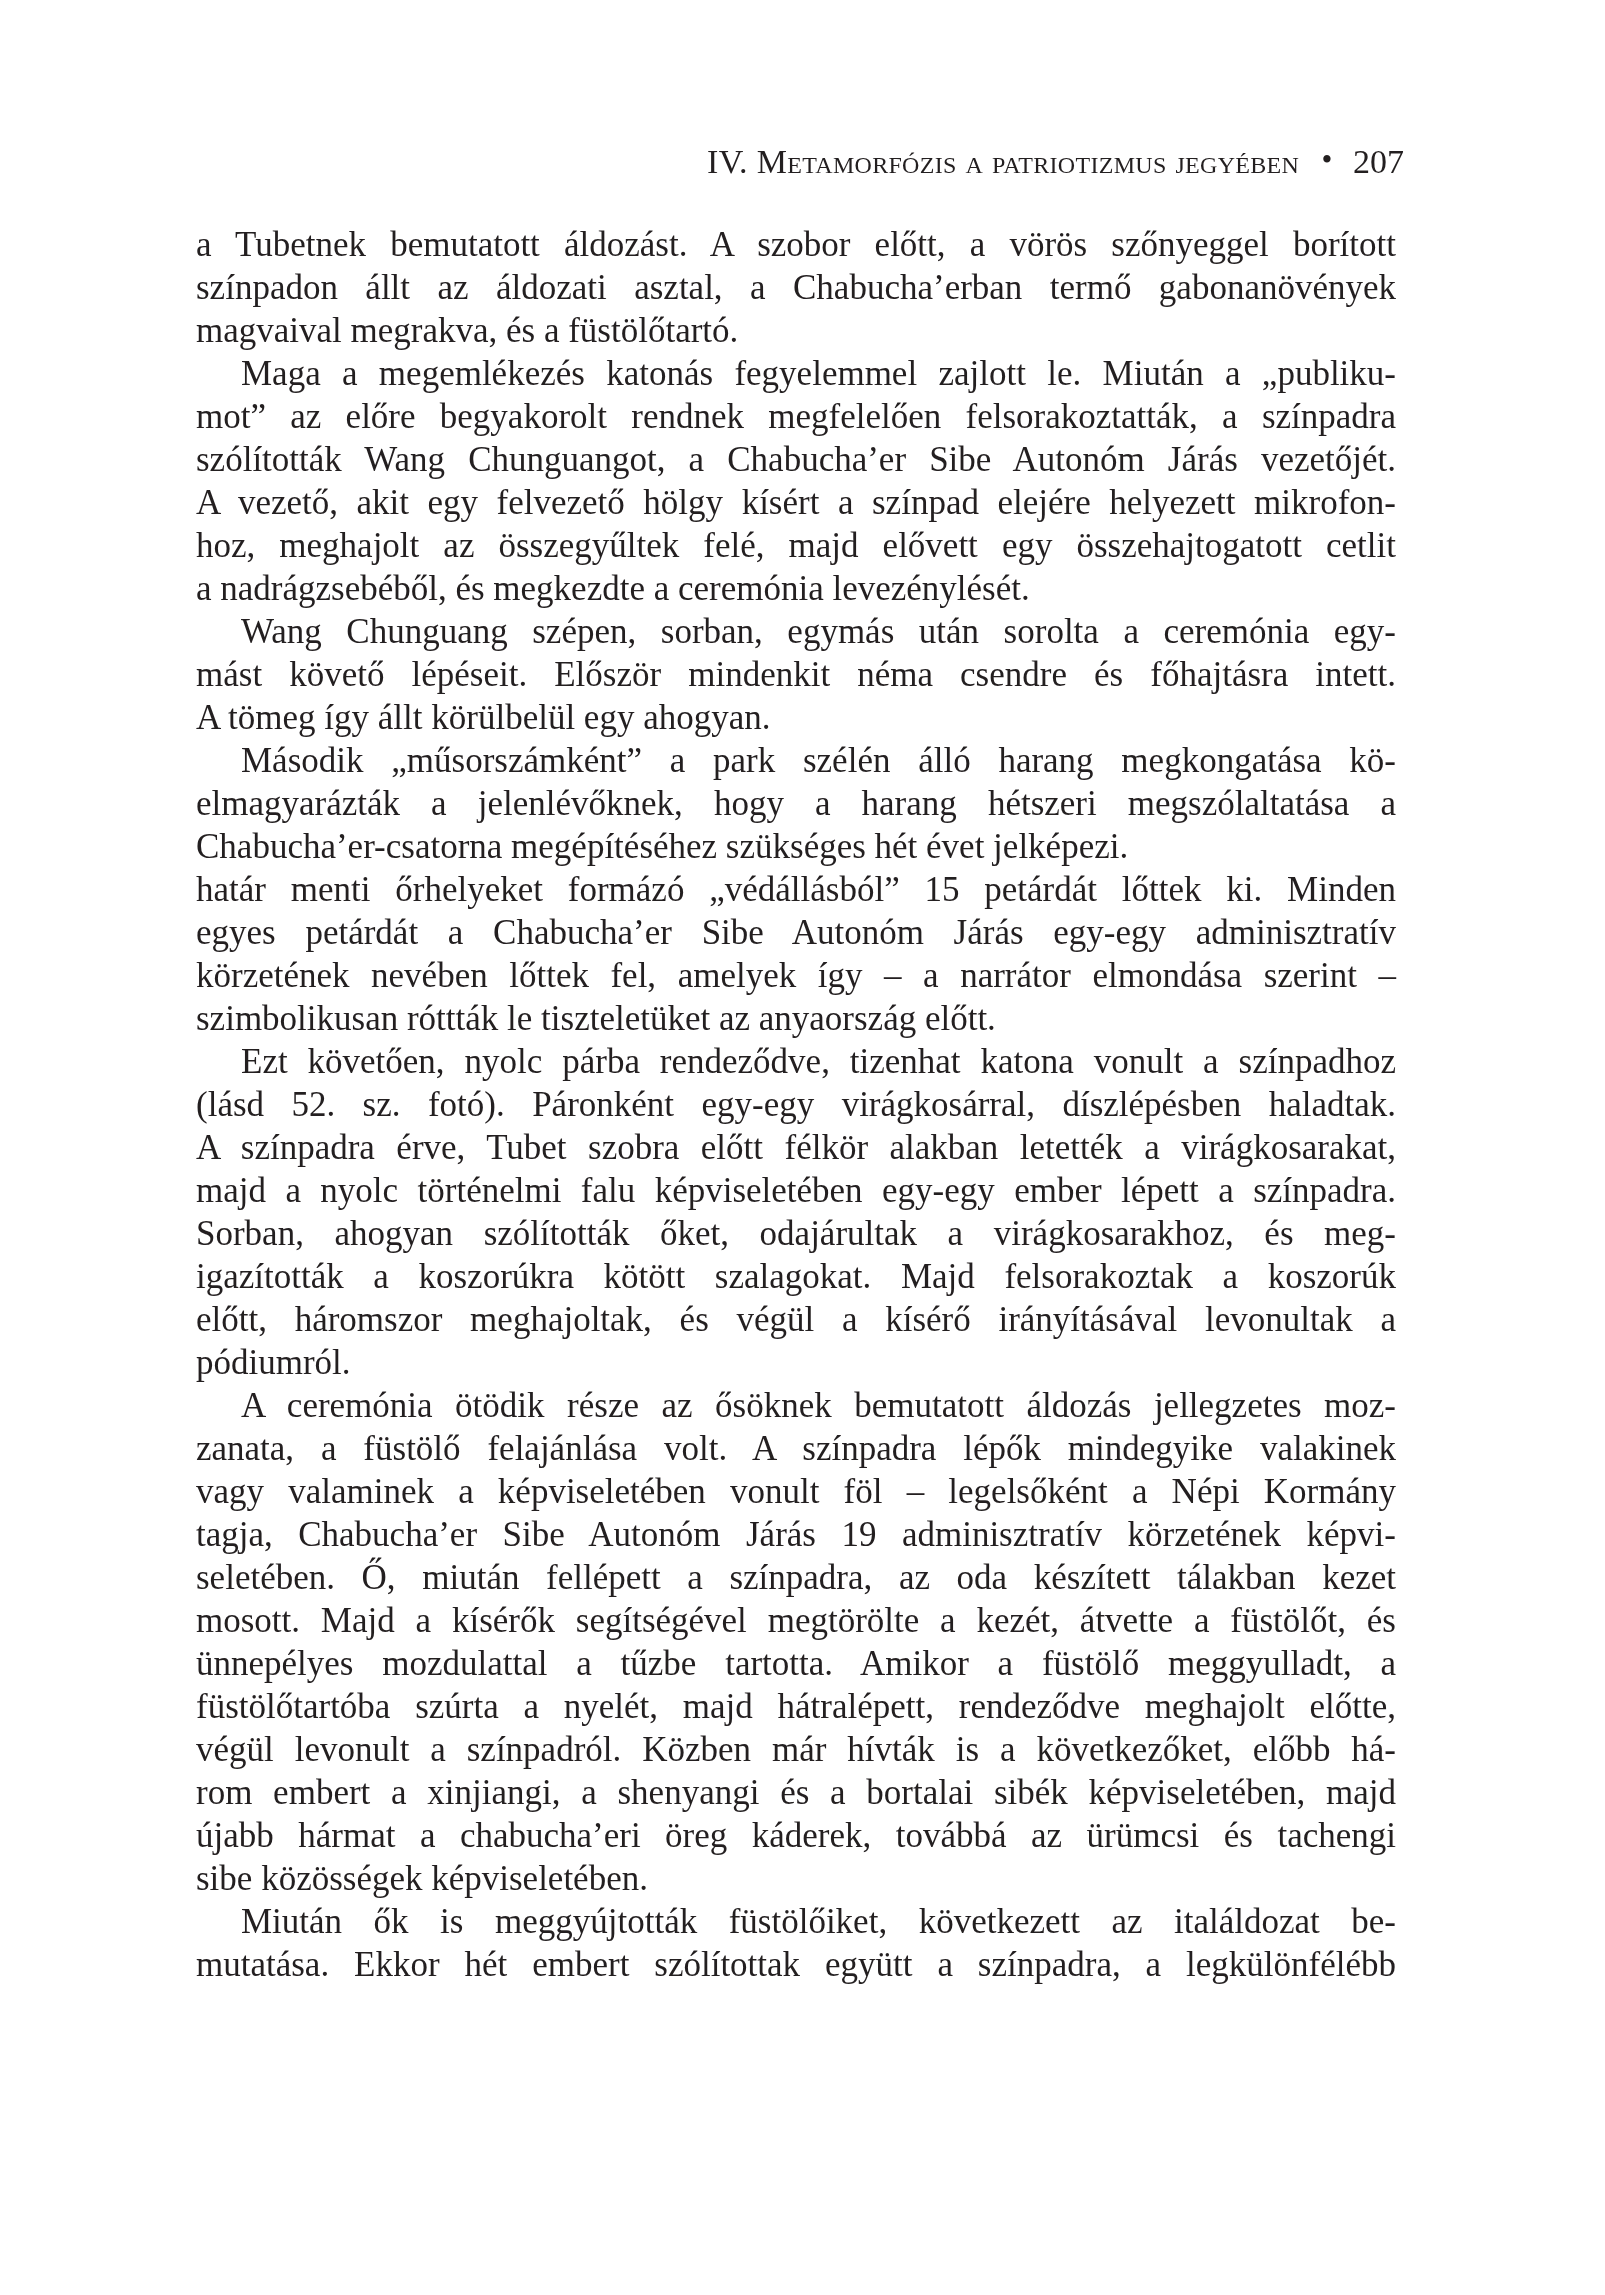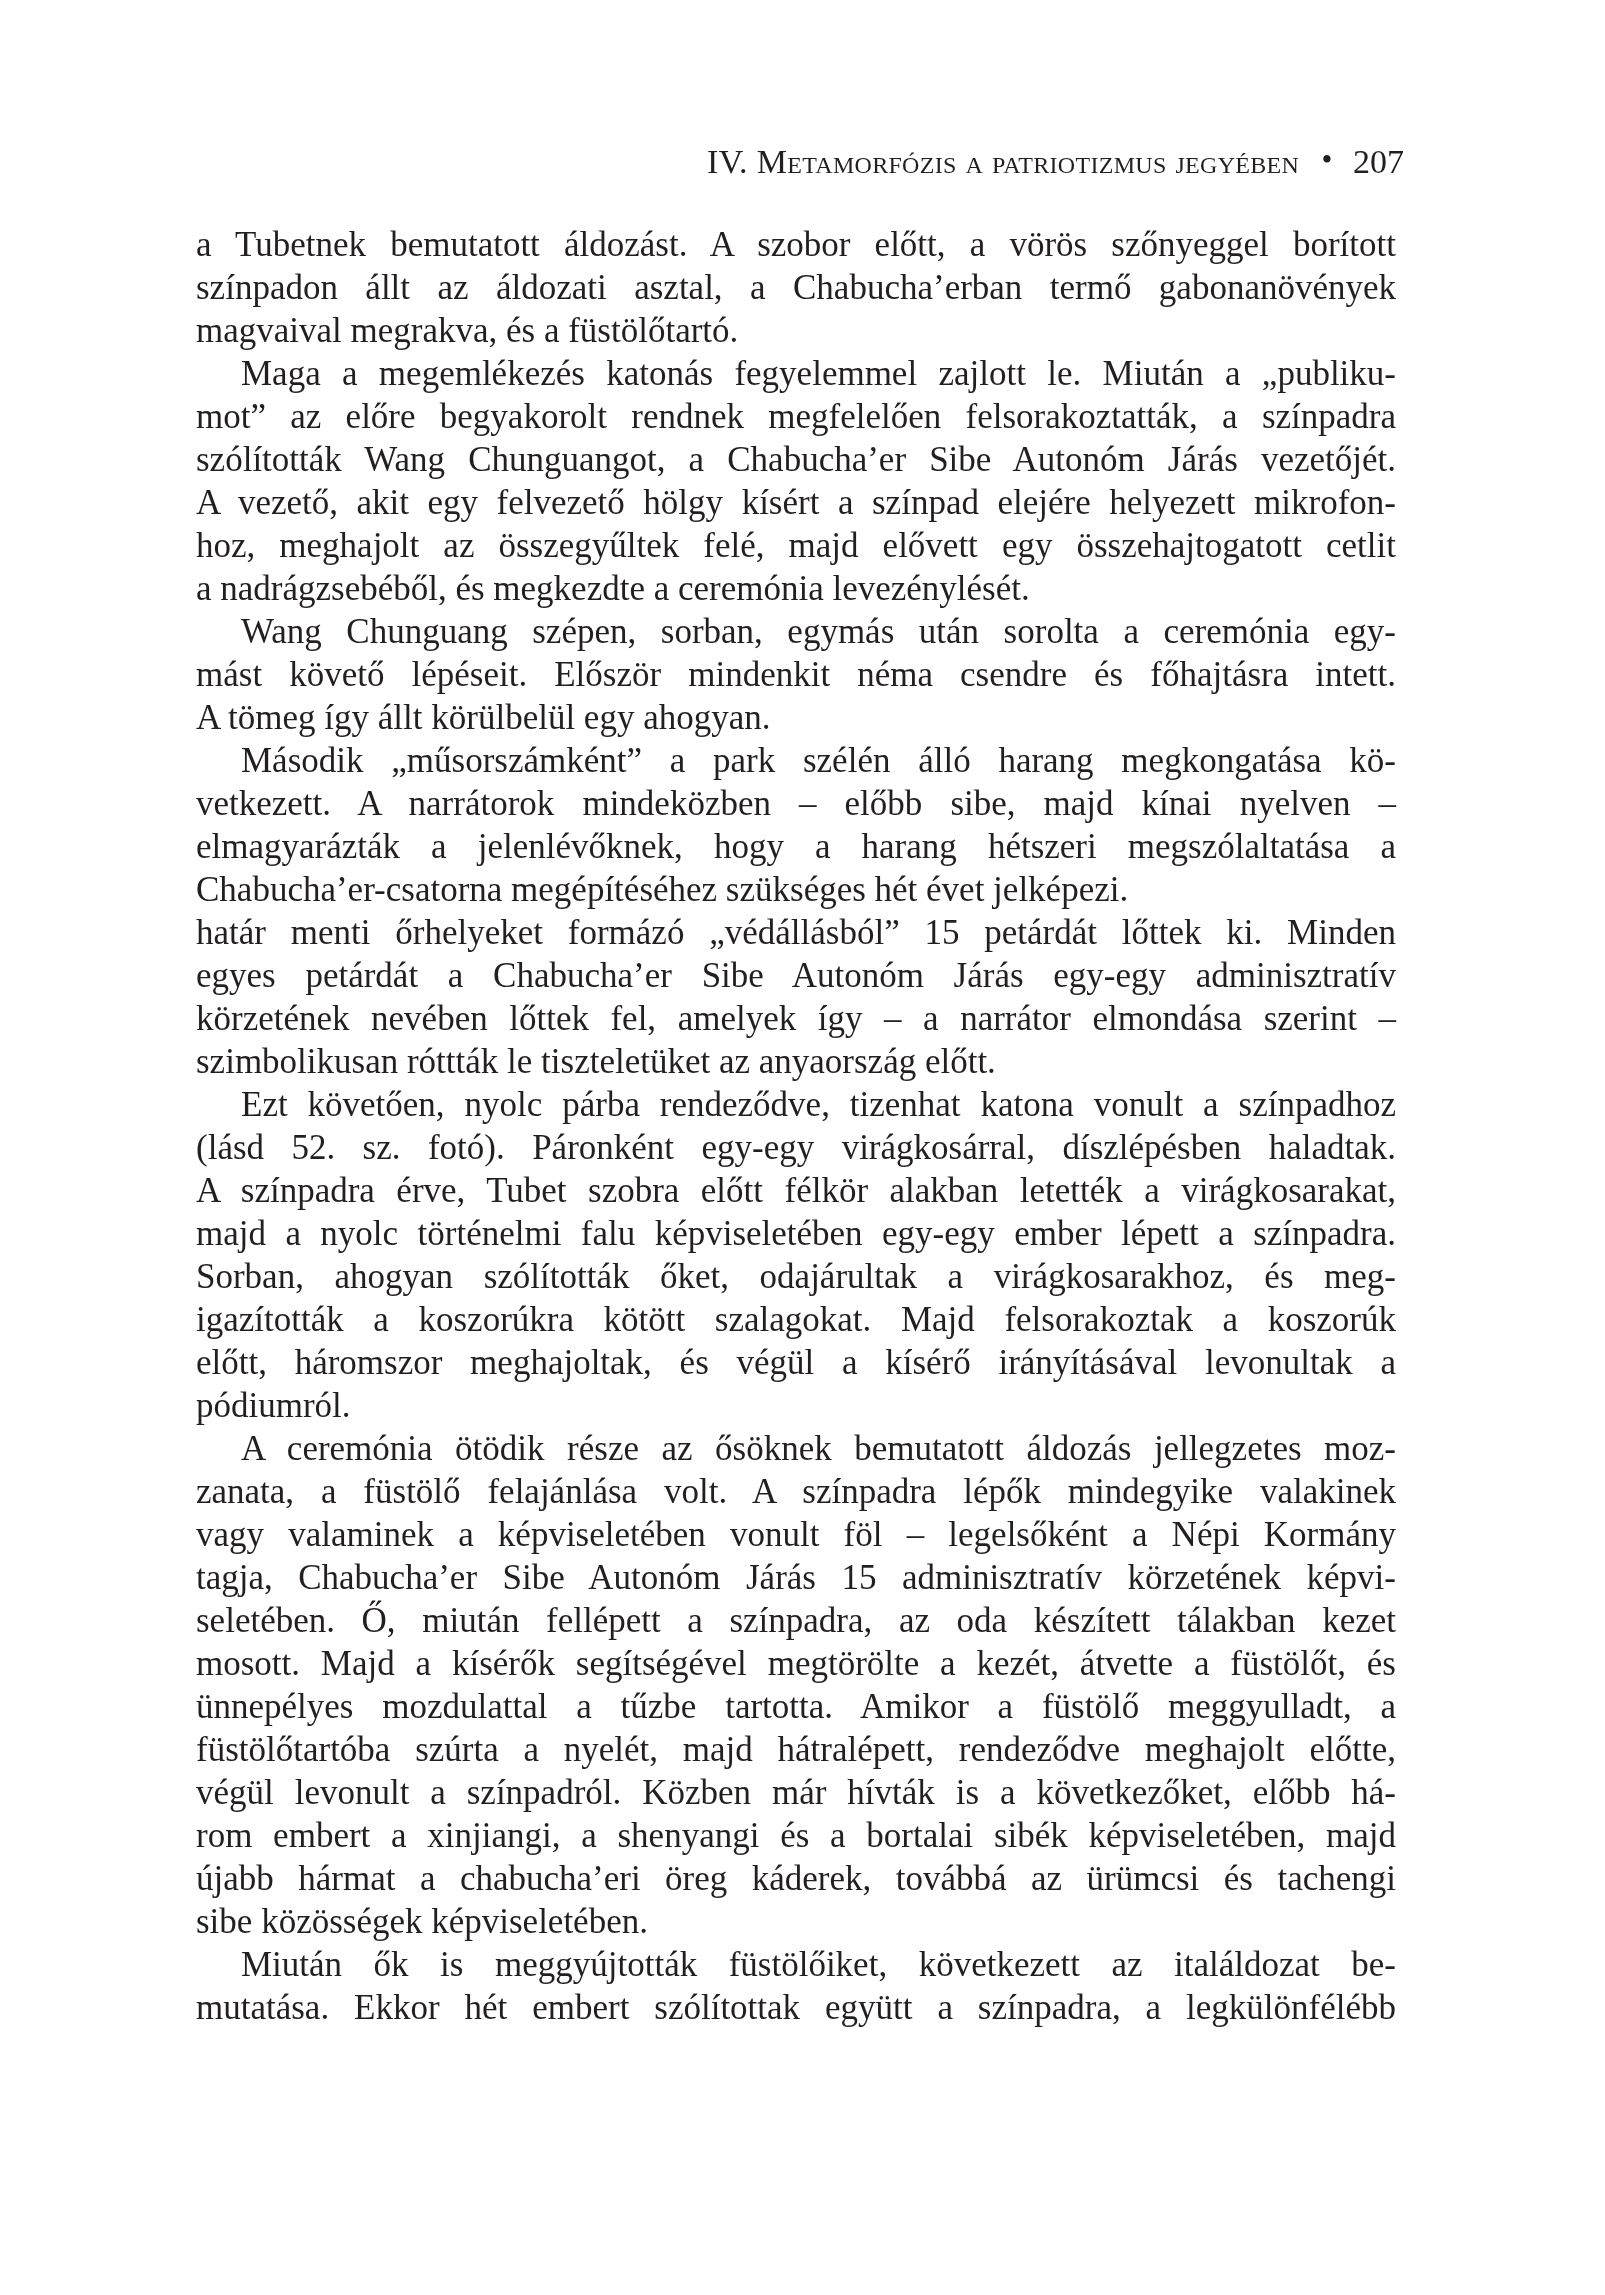--- a/index.html
+++ b/index.html
@@ -81,21 +81,20 @@
       <span class="line">hoz, meghajolt az összegyűltek felé, majd elővett egy összehajtogatott cetlit</span>
       <span class="line last">a nadrágzsebéből, és megkezdte a ceremónia levezénylését.</span>
     </div>
     <div class="paragraph">
       <span class="line indent">Wang Chunguang szépen, sorban, egymás után sorolta a ceremónia egy-</span>
       <span class="line">mást követő lépéseit. Először mindenkit néma csendre és főhajtásra intett.</span>
       <span class="line last">A tömeg így állt körülbelül egy ahogyan.</span>
     </div>
     <div class="paragraph">
       <span class="line indent">Második „műsorszámként” a park szélén álló harang megkongatása kö-</span>
-      <span class="line">vetkezett. A narrátorok mindeközben – előbb sibe, majd kínai nyelven –</span>
       <span class="line">elmagyarázták a jelenlévőknek, hogy a harang hétszeri megszólaltatása a</span>
       <span class="line last">Chabucha’er-csatorna megépítéséhez szükséges hét évet jelképezi.</span>
     </div>
     <div class="paragraph">
       <span class="line">határ menti őrhelyeket formázó „védállásból” 15 petárdát lőttek ki. Minden</span>
       <span class="line">egyes petárdát a Chabucha’er Sibe Autonóm Járás egy-egy adminisztratív</span>
       <span class="line">körzetének nevében lőttek fel, amelyek így – a narrátor elmondása szerint –</span>
       <span class="line last">szimbolikusan róttták le tiszteletüket az anyaország előtt.</span>
     </div>
     <div class="paragraph">
@@ -105,21 +104,21 @@
       <span class="line">majd a nyolc történelmi falu képviseletében egy-egy ember lépett a színpadra.</span>
       <span class="line">Sorban, ahogyan szólították őket, odajárultak a virágkosarakhoz, és meg-</span>
       <span class="line">igazították a koszorúkra kötött szalagokat. Majd felsorakoztak a koszorúk</span>
       <span class="line">előtt, háromszor meghajoltak, és végül a kísérő irányításával levonultak a</span>
       <span class="line last">pódiumról.</span>
     </div>
     <div class="paragraph">
       <span class="line indent">A ceremónia ötödik része az ősöknek bemutatott áldozás jellegzetes moz-</span>
       <span class="line">zanata, a füstölő felajánlása volt. A színpadra lépők mindegyike valakinek</span>
       <span class="line">vagy valaminek a képviseletében vonult föl – legelsőként a Népi Kormány</span>
-      <span class="line">tagja, Chabucha’er Sibe Autonóm Járás 15 adminisztratív körzetének képvi-</span>
+      <span class="line">tagja, Chabucha’er Sibe Autonóm Járás 19 adminisztratív körzetének képvi-</span>
       <span class="line">seletében. Ő, miután fellépett a színpadra, az oda készített tálakban kezet</span>
       <span class="line">mosott. Majd a kísérők segítségével megtörölte a kezét, átvette a füstölőt, és</span>
       <span class="line">ünnepélyes mozdulattal a tűzbe tartotta. Amikor a füstölő meggyulladt, a</span>
       <span class="line">füstölőtartóba szúrta a nyelét, majd hátralépett, rendeződve meghajolt előtte,</span>
       <span class="line">végül levonult a színpadról. Közben már hívták is a következőket, előbb há-</span>
       <span class="line">rom embert a xinjiangi, a shenyangi és a bortalai sibék képviseletében, majd</span>
       <span class="line">újabb hármat a chabucha’eri öreg káderek, továbbá az ürümcsi és tachengi</span>
       <span class="line last">sibe közösségek képviseletében.</span>
     </div>
     <div class="paragraph">

